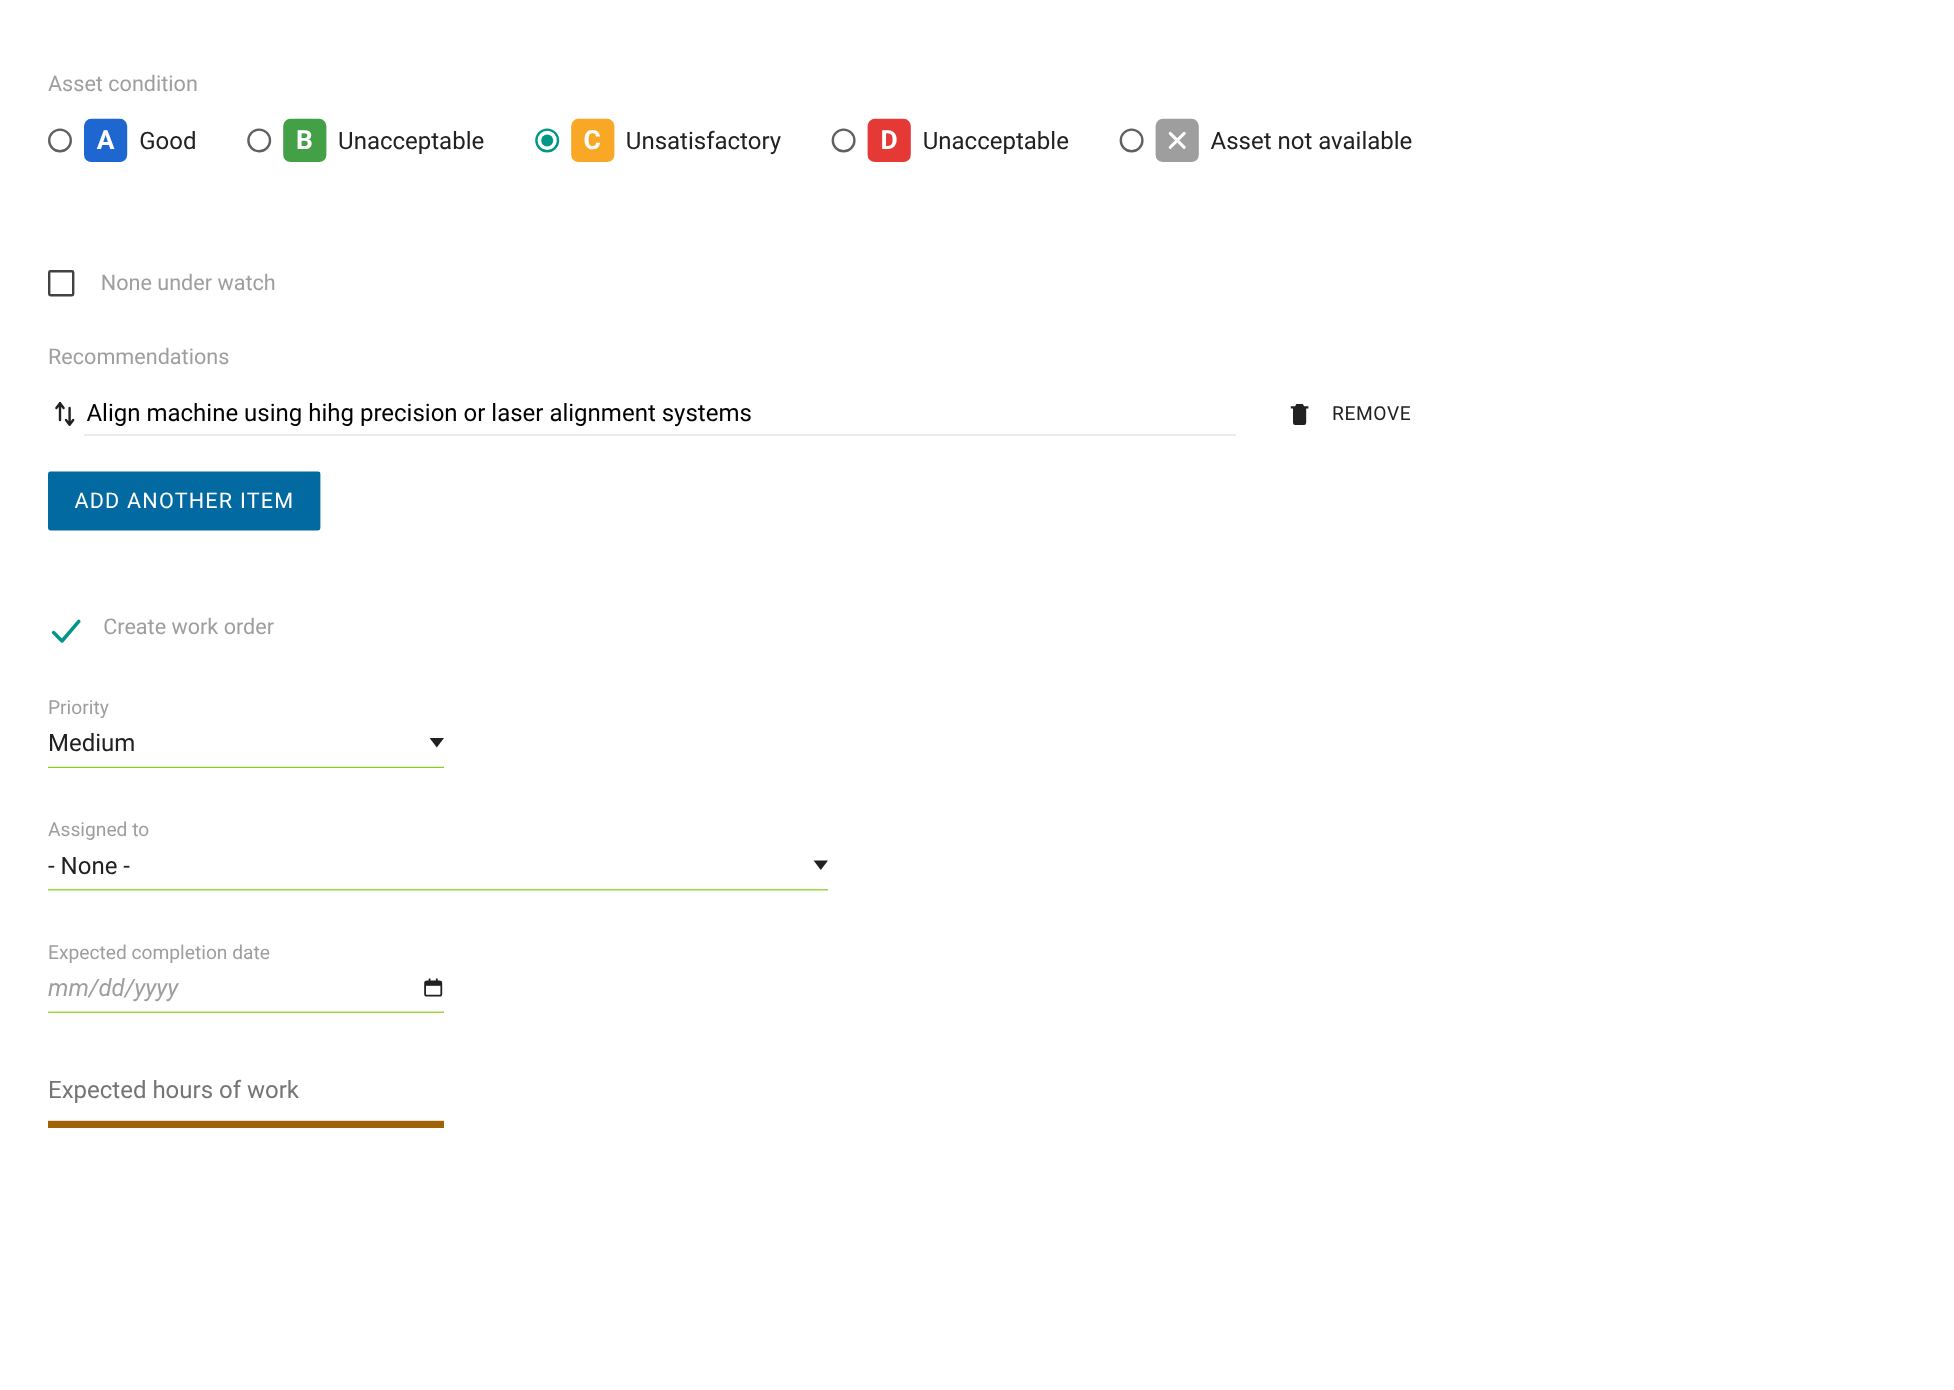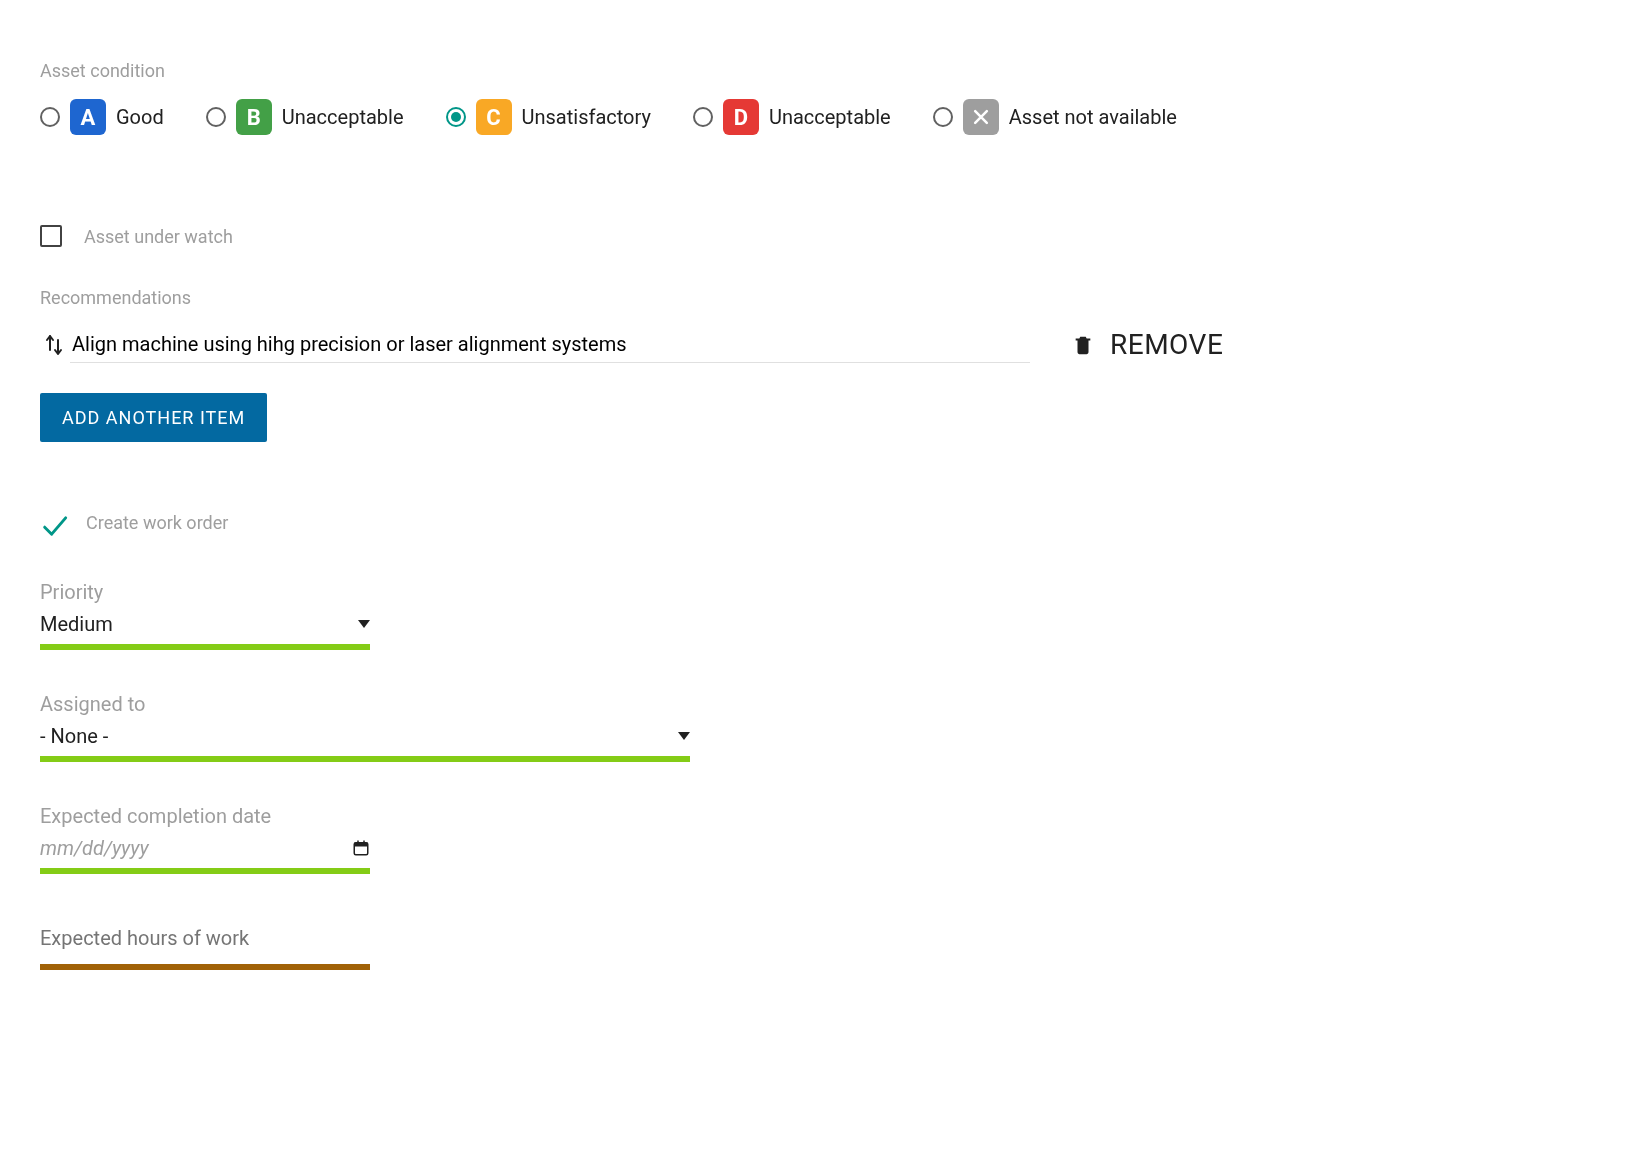--- a/index.html
+++ b/index.html
@@ -96,21 +96,21 @@
       padding: 6px 2px;
       outline: none;
       font-family: inherit;
       background: transparent;
     }
     .trash-icon {
       width: 22px; height: 22px; cursor: pointer;
       margin-left: 40px;
     }
     .remove-btn {
-      font-size: 28px;
+      font-size: 16px;
       letter-spacing: 0.5px;
       color: #212121;
       background: none; border: none; cursor: pointer;
       font-family: inherit;
       margin-left: 14px;
     }
     .add-item-btn {
       background: #0369a1;
       color: #fff;
       border: none;
@@ -127,26 +127,26 @@
       display: flex; align-items: flex-start; gap: 18px;
       margin-bottom: 40px;
     }
     .check-icon { width: 28px; height: 28px; }
     
     .field {
       margin-bottom: 42px;
     }
     .field-label {
       color: #9e9e9e;
-      font-size: 20px;
+      font-size: 16px;
       margin-bottom: 4px;
     }
     .field-control {
       position: relative;
-      border-bottom: 6px solid #84cc16;
+      border-bottom: 1px solid #84cc16;
       padding: 4px 0 8px 0;
       display: flex; align-items: center; justify-content: space-between;
     }
     .field-control.priority { width: 330px; }
     .field-control.assigned { width: 650px; }
     .field-control.date { width: 330px; font-style: italic; }
     .field-control.hours { width: 330px; border-bottom: 6px solid #a16207; padding-bottom: 8px;}
     .field-value {
       font-size: 20px;
       color: #212121;
@@ -202,21 +202,21 @@
           <path d="M5 5 L19 19 M19 5 L5 19" stroke="#fff" stroke-width="3" stroke-linecap="round"></path>
         </svg>
     </span>
     <label>Asset not available</label>
   </div>
 </div>
 
 
 <div class="checkbox-row">
   <span class="checkbox"></span>
-  <span class="checkbox-label">Asset under watch</span>
+  <span class="checkbox-label">None under watch</span>
 </div>
 
 
 <div class="section-label">Recommendations</div>
 <div class="rec-row">
   <span class="drag-handle">
     <svg viewBox="0 0 24 24" width="24" height="24">
         <path d="M8 3 L8 17 M8 3 L5 7 M8 3 L11 7" stroke="#212121" stroke-width="2" fill="none" stroke-linecap="round" stroke-linejoin="round"></path>
         <path d="M16 7 L16 21 M16 21 L13 17 M16 21 L19 17" stroke="#212121" stroke-width="2" fill="none" stroke-linecap="round" stroke-linejoin="round"></path>
       </svg>

